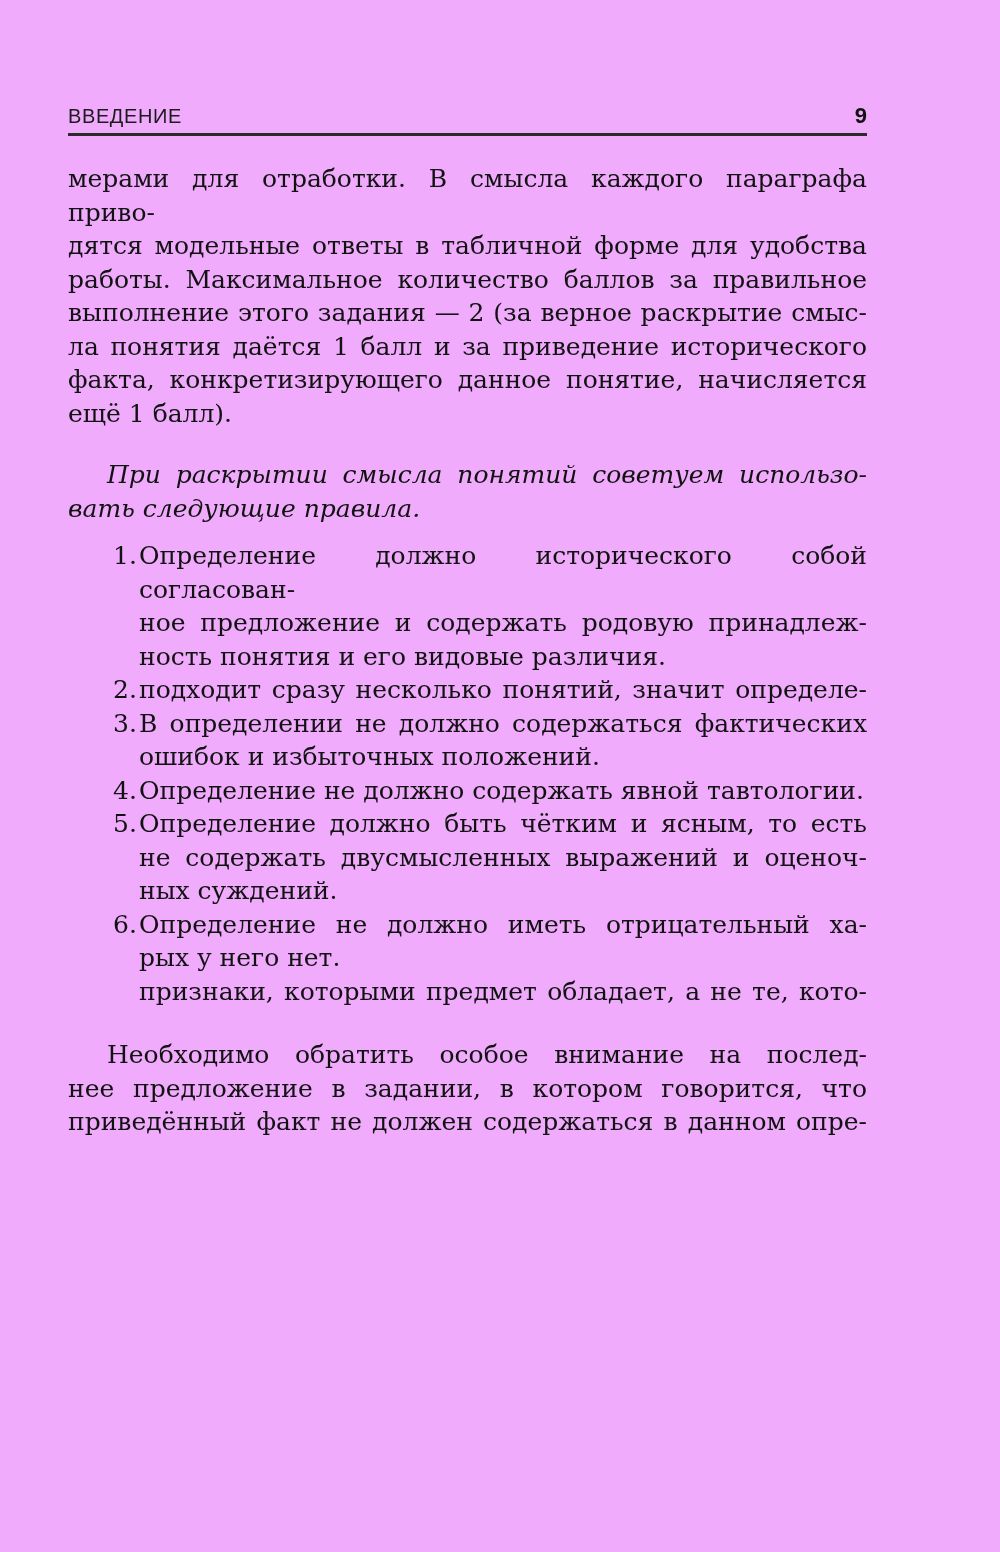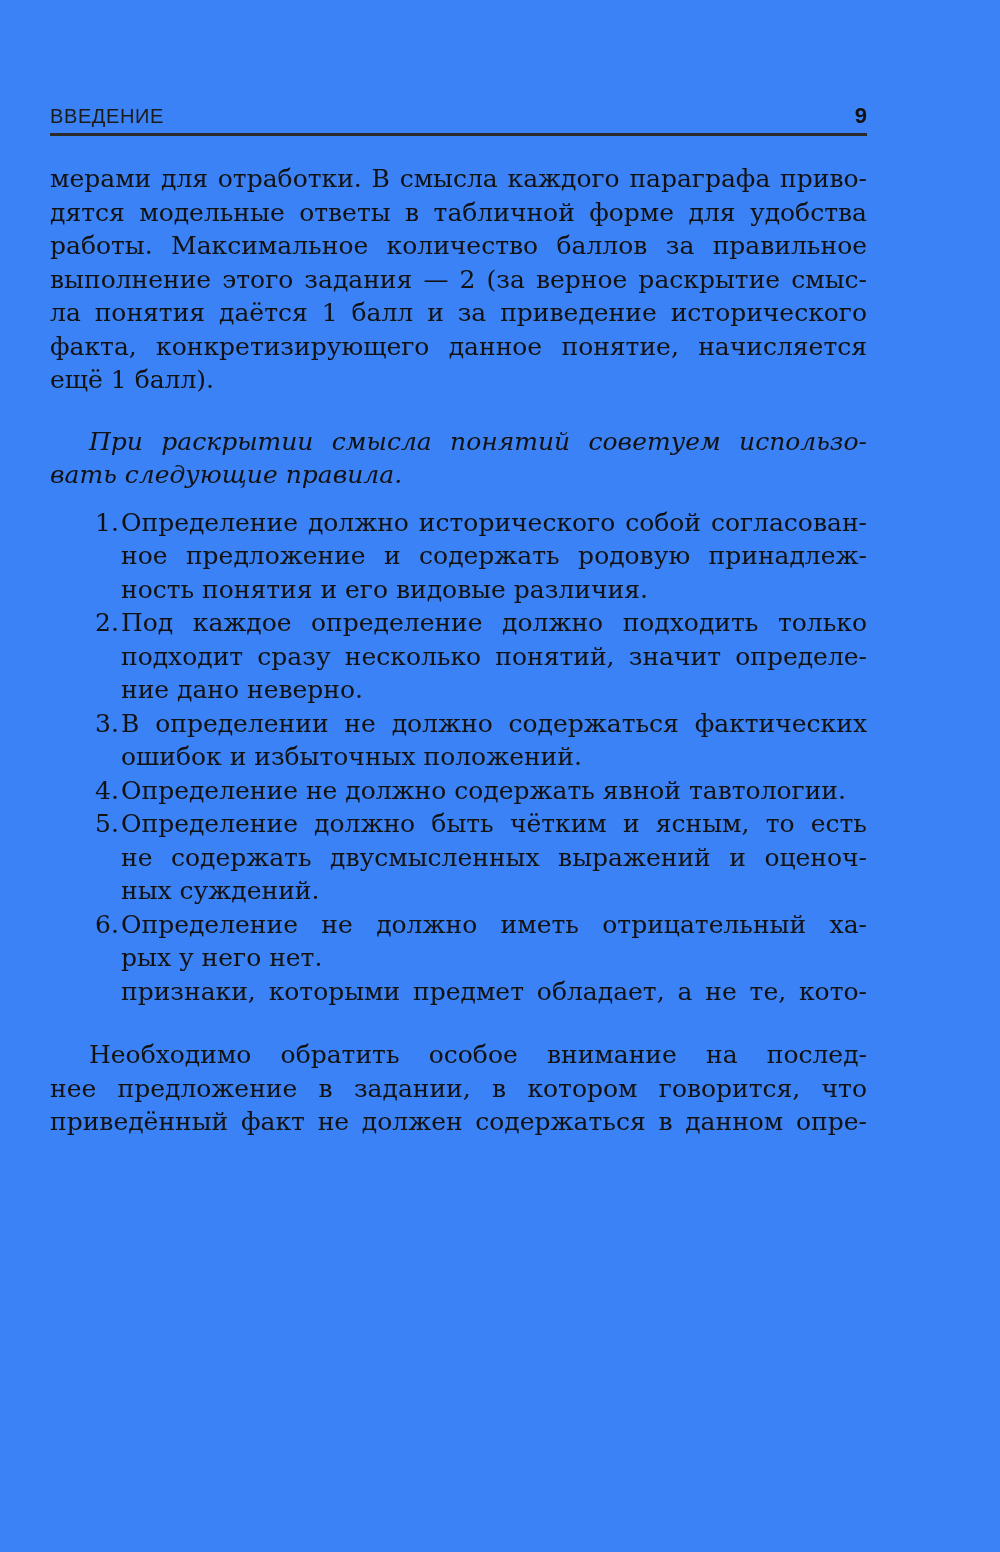--- a/index.html
+++ b/index.html
@@ -1,22 +1,22 @@
 <!DOCTYPE html>
 <html><head>
 <meta charset="utf-8">
 <style>
   html, body { margin: 0; padding: 0; background: #ffffff; }
   .page {
     position: relative;
     width: 1000px;
     height: 1552px;
-    background: #3b82f6;
+    background: #f0abfc;
     box-sizing: border-box;
-    padding: 104px 133px 0 50px;
+    padding: 104px 133px 0 68px;
     color: #121212;
     font-family: "DejaVu Serif", serif;
     overflow: hidden;
   }
   .header {
     display: flex;
     justify-content: space-between;
     align-items: flex-end;
     font-family: "Liberation Sans", sans-serif;
   }
@@ -90,23 +90,21 @@
         <div class="rule-num">1.</div>
         <div class="rule-text">
             <div class="tline">Определение должно исторического собой согласован-</div>
             <div class="tline">ное предложение и содержать родовую принадлеж-</div>
             <div class="tline last">ность понятия и его видовые различия.</div>
           </div>
       </div>
       <div class="rule-item">
         <div class="rule-num">2.</div>
         <div class="rule-text">
-            <div class="tline">Под каждое определение должно подходить только</div>
             <div class="tline">подходит сразу несколько понятий, значит определе-</div>
-            <div class="tline last">ние дано неверно.</div>
           </div>
       </div>
       <div class="rule-item">
         <div class="rule-num">3.</div>
         <div class="rule-text">
             <div class="tline">В определении не должно содержаться фактических</div>
             <div class="tline last">ошибок и избыточных положений.</div>
           </div>
       </div>
       <div class="rule-item">

